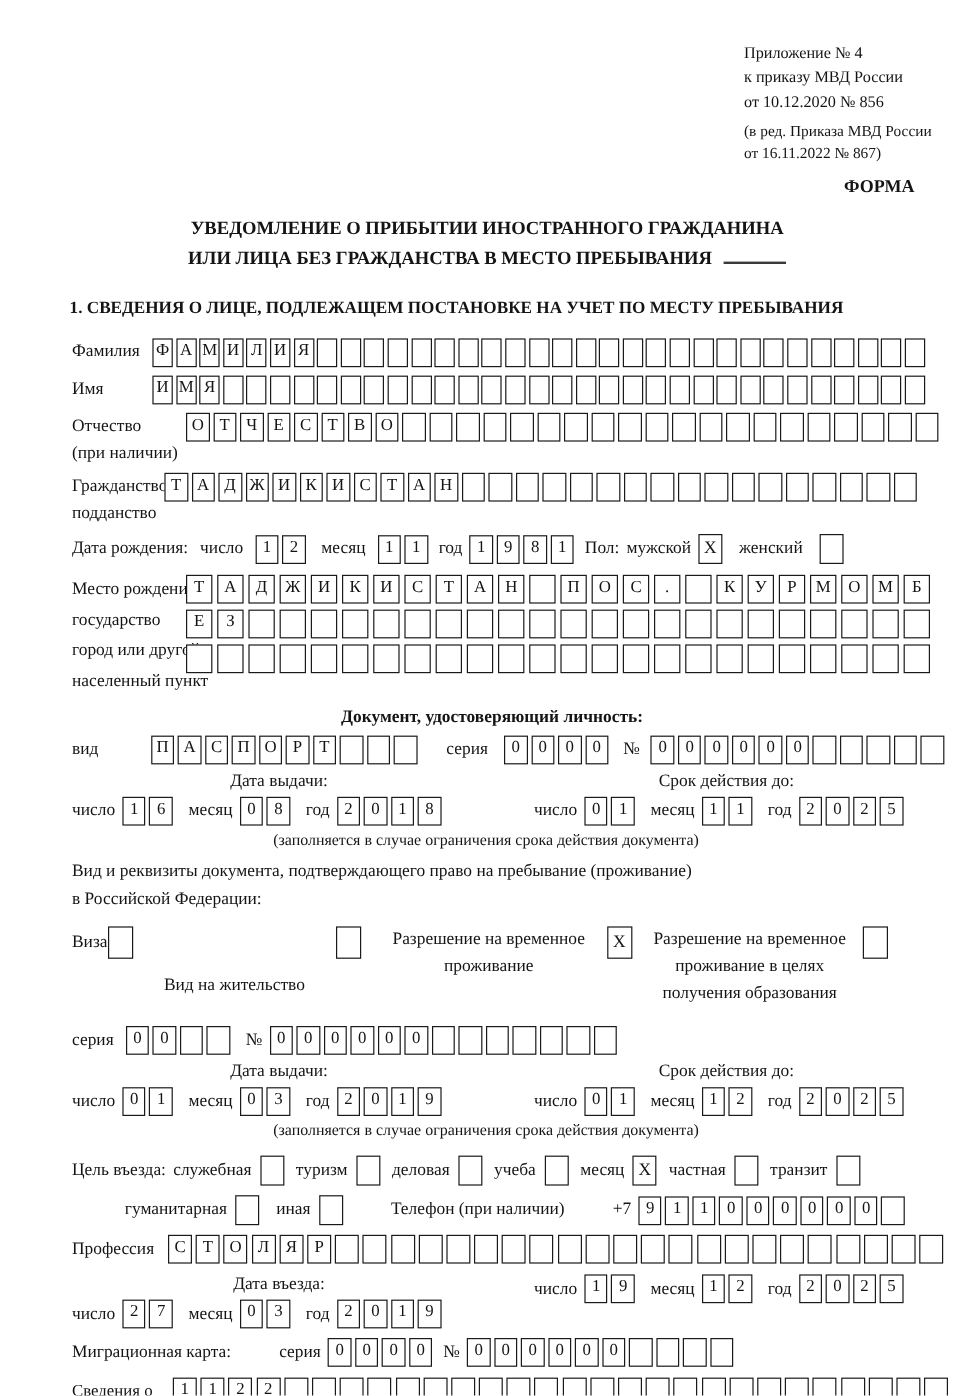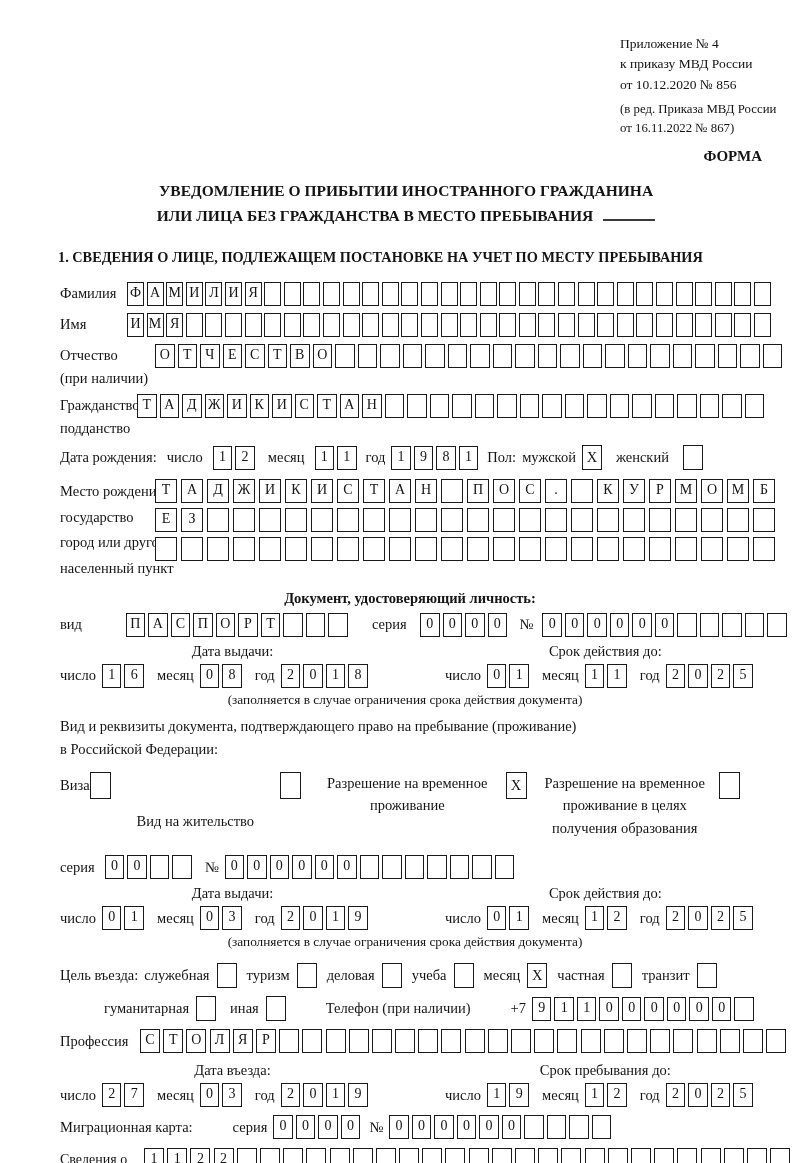--- a/index.html
+++ b/index.html
@@ -672,21 +672,20 @@
       <span class="w">год</span>
       <span class="cells md">
           <span class="cell">2</span>
           <span class="cell">0</span>
           <span class="cell">1</span>
           <span class="cell">9</span>
         </span>
     </div>
   </div>
   <div class="dc-r">
-    <div class="dc-h">Срок пребывания до:</div>
     <div class="dg">
       <span class="w">число</span>
       <span class="cells md">
           <span class="cell">1</span>
           <span class="cell">9</span>
         </span>
       <span class="w">месяц</span>
       <span class="cells md">
           <span class="cell">1</span>
           <span class="cell">2</span>

